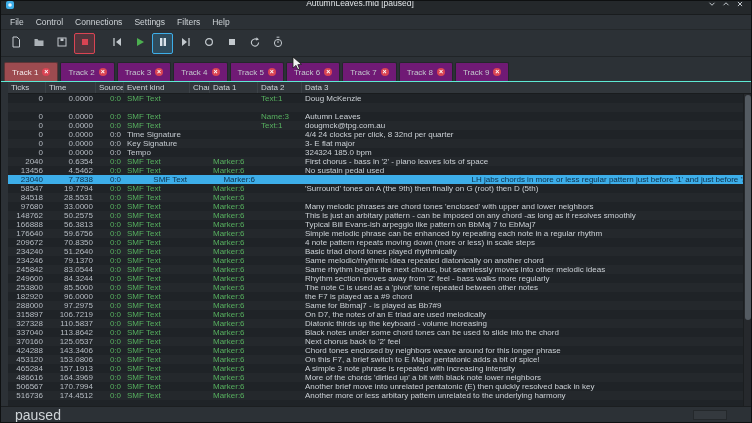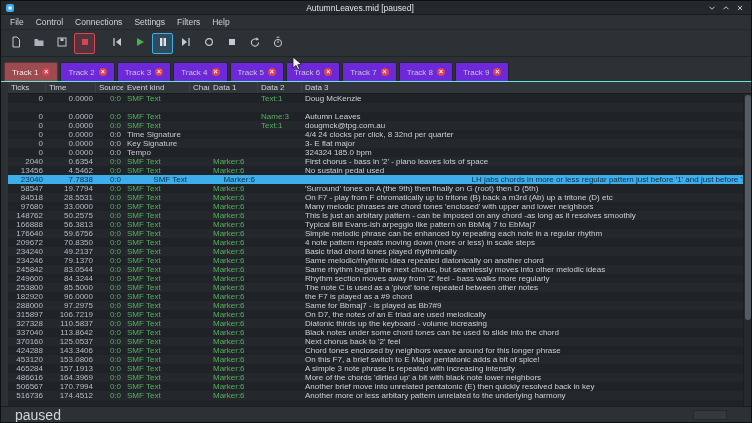--- a/index.html
+++ b/index.html
@@ -1,38 +1,38 @@
 <!DOCTYPE html>
 <html style="--accent: #3daee9; --selbg: #3daee9; --green: #57b05f; --tabred: #9d4b50; --closered: #da4453;"><head>
 <meta charset="utf-8">
 <style>
   * { box-sizing: border-box; margin: 0; padding: 0; }
   html,body { width:752px; height:423px; background:#17191b; font-family:"Liberation Sans", sans-serif; }
   .window { width:752px; height:423px; display:flex; flex-direction:column; background:#2c3136; position:relative; overflow:hidden; border:1px solid #0e1011; }
 
   
-  .titlebar { height:14px; background:#24282b; display:flex; align-items:center; padding:4px 4px; border-bottom:1px solid #191c1e; flex:0 0 auto; }
+  .titlebar { height:14px; background:#24282b; display:flex; align-items:flex-end; padding:4px 4px; border-bottom:1px solid #191c1e; flex:0 0 auto; }
   .titlebar .title { flex:1; text-align:center; font-size:8.5px; color:#dfe3e6; line-height:14px; }
   .appicon { width:10px; height:10px; display:flex; align-items:center; }
   .winbtn { width:14px; height:12px; display:flex; align-items:center; justify-content:center; }
 
   
   .menubar { height:15px; background:#2c3136; display:flex; padding-left:3px; border-bottom:1px solid #24282b; font-size:8.5px; color:#cfd4d8; flex:0 0 auto; }
   .menu-item { padding:0 6px; line-height:15px; }
 
   
   .toolbar { height:27px; background:#2c3136; display:flex; align-items:center; padding:0 4px; gap:2px; border-bottom:1px solid #202427; flex:0 0 auto; }
   .tbtn { width:21px; height:21px; display:flex; align-items:center; justify-content:center; border-radius:2px; border:1px solid transparent; }
   .tbtn.active-red  { background:rgba(218,68,83,.22);  border-color:var(--closered); }
   .tbtn.active-blue { background:rgba(61,174,233,.22); border-color:var(--accent); }
   .tsep { width:7px; height:100%; }
 
   
   .tabbar { height:25px; background:#2c3136; display:flex; align-items:flex-end; padding:3px 3px 0 3px; gap:2px; border-bottom:1px solid #5eead4; flex:0 0 auto; }
-  .tab { height:19px; display:flex; align-items:center; gap:4px; padding:0 7px; background:#6d28d9; border:1px solid #23272a; border-bottom:none; border-radius:2px 2px 0 0; font-size:8px; color:#c3c8cd; white-space:nowrap; }
+  .tab { height:19px; display:flex; align-items:center; gap:4px; padding:0 7px; background:#701a75; border:1px solid #23272a; border-bottom:none; border-radius:2px 2px 0 0; font-size:8px; color:#c3c8cd; white-space:nowrap; }
   .tab.active { background:var(--tabred); color:#f3e9e9; border-color:#5d3537; }
   .tab-close { width:8px; height:8px; border-radius:50%; background:var(--closered); color:#fff; font-size:7px; line-height:8px; text-align:center; font-weight:bold; }
 
   
   .pane { flex:1 1 auto; background:#1f2327; position:relative; display:flex; flex-direction:column; overflow:hidden;margin-left:7px; }
   .grid { display:grid; grid-template-columns:38px 50px 28px 66px 20px 48px 44px 1fr; }
   .thead { height:12px; background:#31363b; border-bottom:1px solid #191c1e; color:#ced3d8; font-size:8px; flex:0 0 auto; }
   .thead .cell { line-height:11px; padding:0 3px; border-right:1px solid #3c4247; overflow:hidden; white-space:nowrap; }
   .tbody { flex:1 1 auto; overflow:hidden; }
   .trow { height:9px; font-size:8px; color:#c4cad0; }
@@ -325,21 +325,20 @@
           <span class="cell c-d3">'Surround' tones on A (the 9th) then finally on G (root) then D (5th)</span>
         </div>
         <div class="trow grid alt">
           <span class="cell c-num">84518</span>
           <span class="cell c-num">28.5531</span>
           <span class="cell c-num green">0:0</span>
           <span class="cell  green">SMF Text</span>
           <span class="cell"></span>
           <span class="cell  green">Marker:6</span>
           <span class="cell  green"></span>
-          <span class="cell c-d3">On F7 - play from F chromatically up to tritone (B) back a m3rd (Ab) up a tritone (D) etc</span>
         </div>
         <div class="trow grid">
           <span class="cell c-num">97680</span>
           <span class="cell c-num">33.0000</span>
           <span class="cell c-num green">0:0</span>
           <span class="cell  green">SMF Text</span>
           <span class="cell"></span>
           <span class="cell  green">Marker:6</span>
           <span class="cell  green"></span>
           <span class="cell c-d3">Many melodic phrases are chord tones 'enclosed' with upper and lower neighbors</span>
@@ -379,21 +378,21 @@
           <span class="cell c-num">70.8350</span>
           <span class="cell c-num green">0:0</span>
           <span class="cell  green">SMF Text</span>
           <span class="cell"></span>
           <span class="cell  green">Marker:6</span>
           <span class="cell  green"></span>
           <span class="cell c-d3">4 note pattern repeats moving down (more or less) in scale steps</span>
         </div>
         <div class="trow grid alt">
           <span class="cell c-num">234240</span>
-          <span class="cell c-num">49.2137</span>
+          <span class="cell c-num">51.2640</span>
           <span class="cell c-num green">0:0</span>
           <span class="cell  green">SMF Text</span>
           <span class="cell"></span>
           <span class="cell  green">Marker:6</span>
           <span class="cell  green"></span>
           <span class="cell c-d3">Basic triad chord tones played rhythmically</span>
         </div>
         <div class="trow grid">
           <span class="cell c-num">234246</span>
           <span class="cell c-num">79.1370</span>

